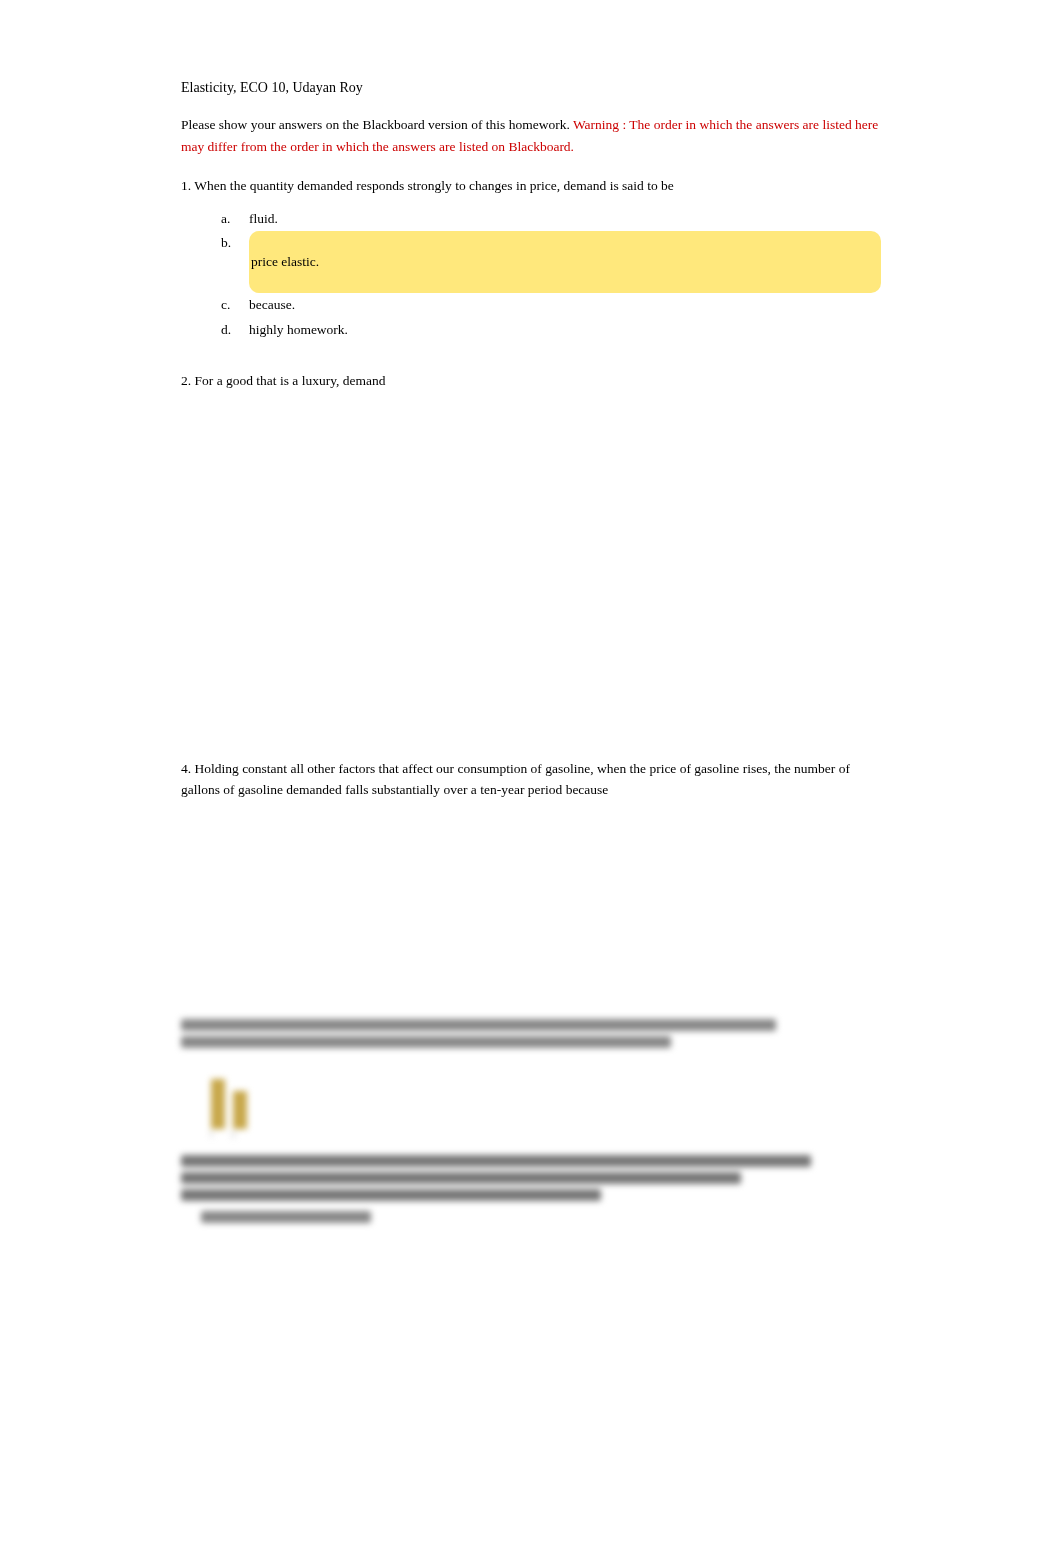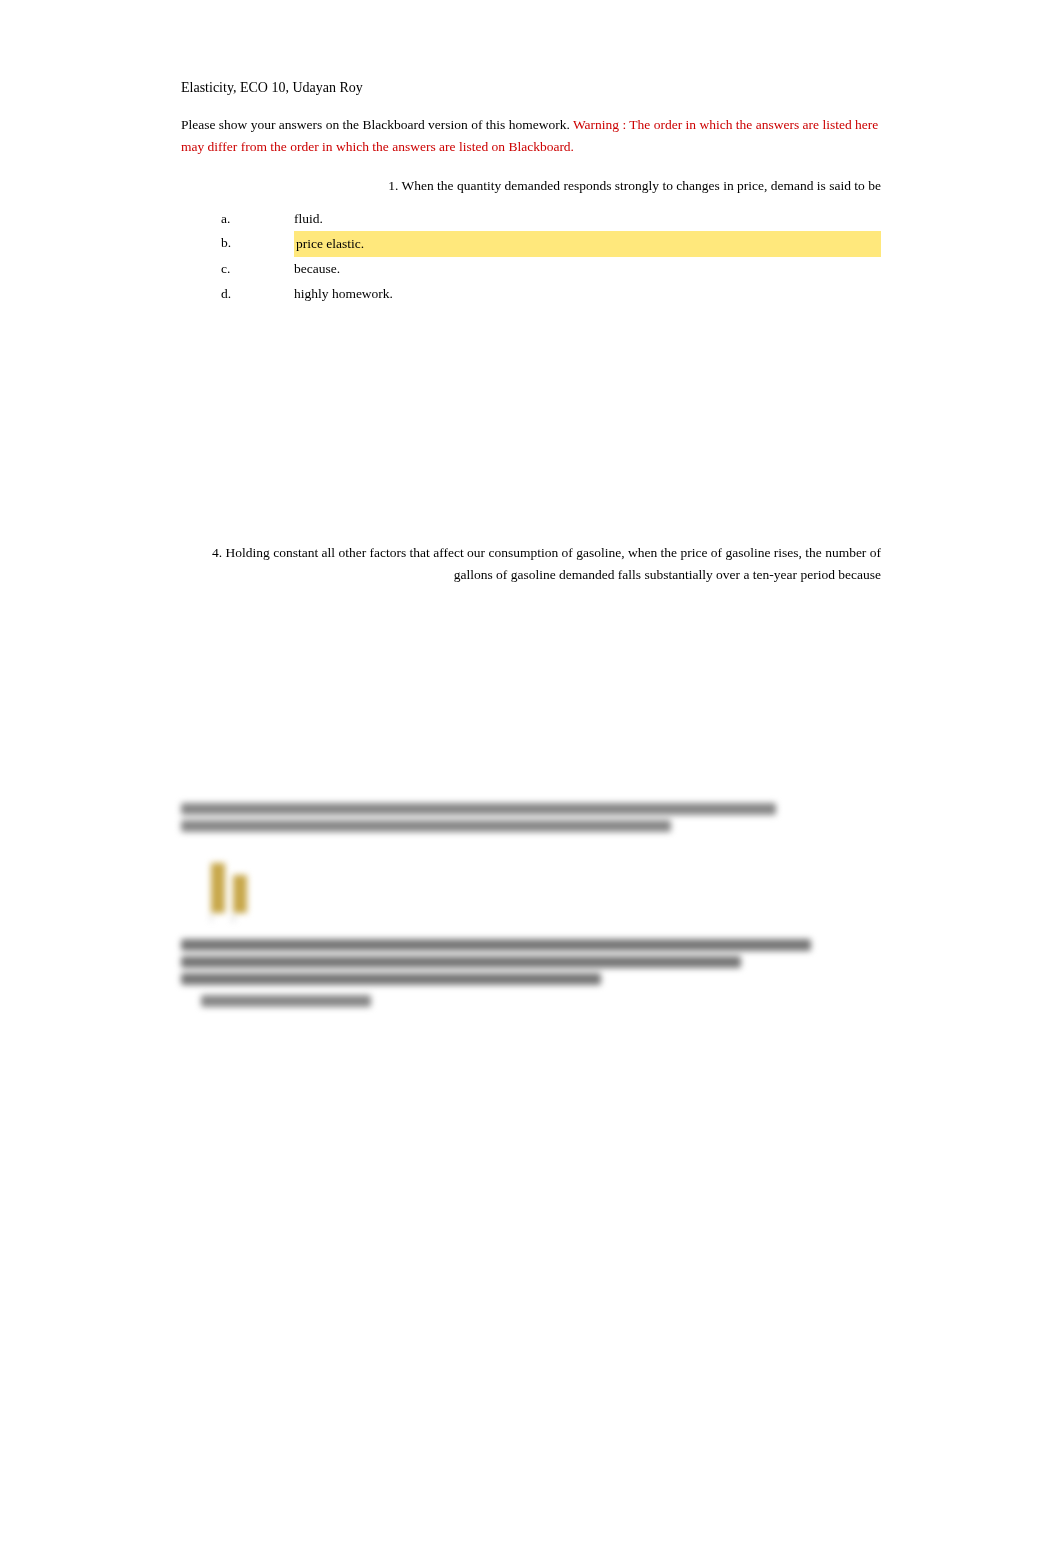--- a/index.html
+++ b/index.html
@@ -39,21 +39,20 @@
     }
 
     .question-block {
       margin-bottom: 28px;
     }
 
     .question-text {
       font-size: 13.5px;
       line-height: 1.6;
       margin-bottom: 10px;
-      text-align: right;
     }
 
     .answer-list {
       list-style: none;
       padding-left: 40px;
       margin-top: 8px;
     }
 
     .answer-list li {
       font-size: 13.5px;
@@ -62,26 +61,26 @@
       align-items: flex-start;
     }
 
     .answer-list li .letter {
       min-width: 28px;
       font-size: 13.5px;
     }
 
     .answer-list li .answer-content {
       flex: 1;
-      margin-left: 45px;
     }
 
     .highlighted {
       background-color: #ffe87c;
-      padding: 1px 2px;
+      padding: 19px 2px;
+      border-radius: 10px;
     }
 
     .blurred-section {
       margin-top: 20px;
       filter: blur(3px);
       user-select: none;
       pointer-events: none;
     }
 
     .blurred-text-block {
@@ -129,20 +128,26 @@
         <span class="letter">c.</span>
         <span class="answer-content">because.</span>
       </li>
       <li>
         <span class="letter">d.</span>
         <span class="answer-content">highly homework.</span>
       </li>
     </ul>
   </div>
 
+  <div class="question-block">
+    <div class="question-text">
+      <span>2. </span><span>For a good that is a luxury, demand</span>
+    </div>
+    <div class="empty-answer-space"></div>
+  </div>
 
   <div class="question-block">
     <div class="empty-answer-space-large"></div>
   </div>
 
   <div class="question-block">
     <div class="question-text">
       <span>4. </span><span>Holding constant all other factors that affect our consumption of gasoline, when the price of gasoline rises, the number of gallons of gasoline demanded falls substantially over a ten-year period because</span>
     </div>
     <div class="empty-answer-space-large"></div>

